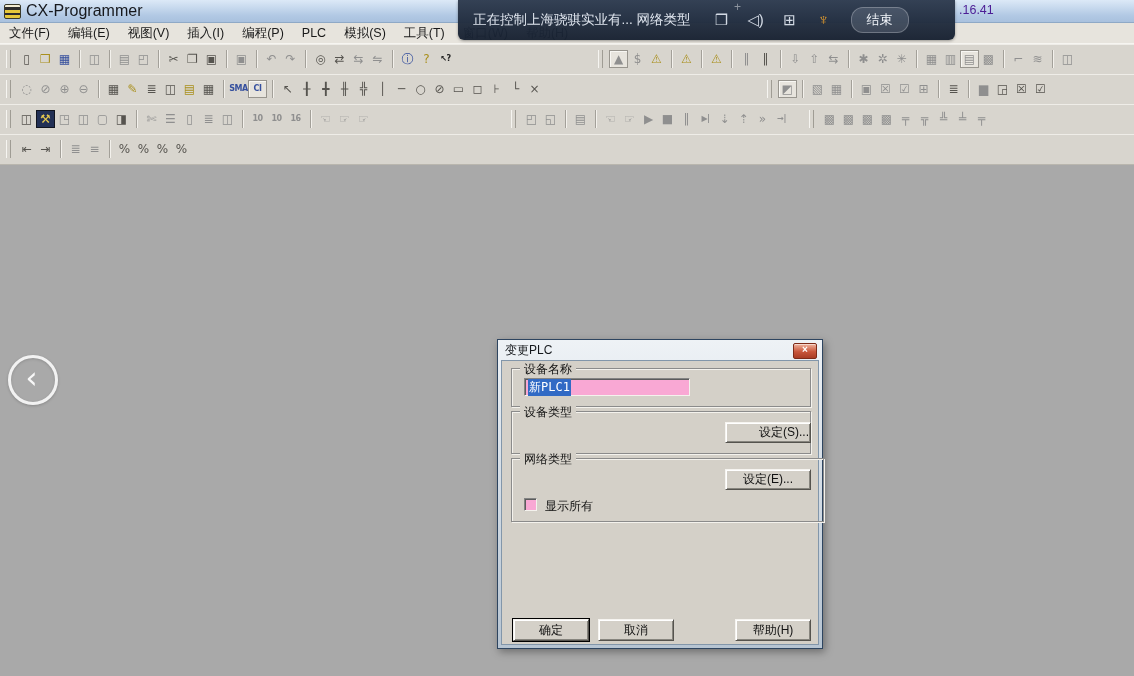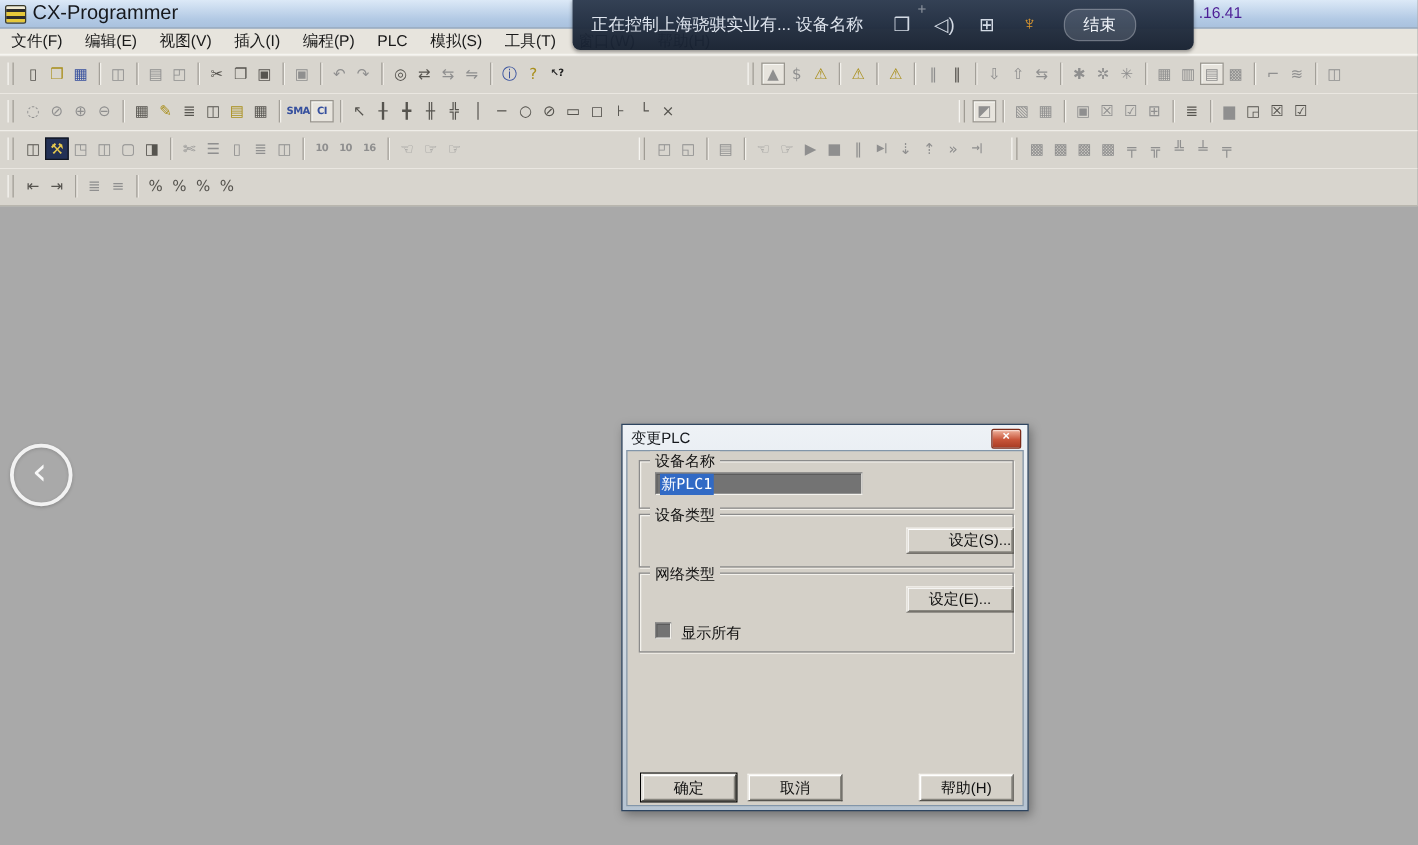--- a/index.html
+++ b/index.html
@@ -87,21 +87,21 @@
   .dlg-body{
     position:absolute;left:3px;right:3px;top:20px;bottom:3px;
     background:#d4d0c8;border:1px solid #8296aa;box-sizing:border-box;font-size:12px;color:#111;
   }
   .groupbox{
     position:absolute;border:1px solid #8b8b8b;
     box-shadow:inset 1px 1px 0 #f4f2ed, 1px 1px 0 #f4f2ed;
   }
   .grouplabel{position:absolute;top:-8px;left:8px;background:#d4d0c8;padding:0 4px;font-size:12px;}
   .sunken{
-    background:#737373;border:1px solid;border-color:#848484 #f4f2ed #f4f2ed #848484;
+    background:#f9a8d4;border:1px solid;border-color:#848484 #f4f2ed #f4f2ed #848484;
     box-shadow:inset 1px 1px 0 #5c5c5c;box-sizing:border-box;
   }
   .txtfield{position:absolute;font-family:"DejaVu Sans Mono","Liberation Mono",monospace;font-size:12px;
     display:flex;align-items:center;padding-left:3px;}
   .sel{background:#316ac5;color:#fff;padding:0 1px;}
   .combo{position:absolute;height:19px;}
   .combo .cfield{position:absolute;inset:0;}
   .combo .cval{position:absolute;left:4px;top:2px;font-family:"DejaVu Sans Mono","Liberation Mono",monospace;font-size:12px;}
   .raisedbtn{
     background:#d4d0c8;border:1px solid;border-color:#f6f4f0 #55534e #55534e #f6f4f0;
@@ -371,21 +371,21 @@
           <span class="ticon e">%</span>
         </div>
       </div>
     </div>
 </div>
 
 <div class="workspace"></div>
 
 <div class="overlay">
   <span class="ov-handle">+</span>
-  <span class="ov-status">正在控制上海骁骐实业有... 设备名称</span>
+  <span class="ov-status">正在控制上海骁骐实业有... 网络类型</span>
   <span class="ov-icons">
       <span class="ov-icon">❒</span>
       <span class="ov-icon">◁)</span>
       <span class="ov-icon">⊞</span>
       <span class="ov-icon orange">♆</span>
     </span>
   <span class="ov-end">结束</span>
 </div>
 
 <div class="backbtn">
@@ -404,21 +404,21 @@
       <div class="sunken txtfield" style="left:12px;top:9px;width:166px;height:18px;">
         <span class="sel">新PLC1</span>
       </div>
     </div>
 
     <div class="groupbox" style="left:9px;top:50px;width:298px;height:41px;">
       <span class="grouplabel">设备类型</span>
       <div class="raisedbtn dlg-btn" style="left:213px;top:10px;width:86px;height:21px;padding-left:32px;">设定(S)...</div>
     </div>
 
-    <div class="groupbox" style="left:9px;top:97px;width:298px;height:62px;">
+    <div class="groupbox" style="left:9px;top:97px;width:298px;height:62px;padding-left:13px;">
       <span class="grouplabel">网络类型</span>
       <div class="raisedbtn dlg-btn" style="left:213px;top:10px;width:86px;height:21px;">设定(E)...</div>
       <span class="sunken checkbox" style="left:12px;top:39px;"></span>
       <span style="position:absolute;left:33px;top:39px;">显示所有</span>
     </div>
 
 
     <div class="raisedbtn dlg-btn default" style="left:11px;top:258px;">确定</div>
     <div class="raisedbtn dlg-btn" style="left:96px;top:258px;">取消</div>
     <div class="raisedbtn dlg-btn" style="left:233px;top:258px;">帮助(H)</div>

